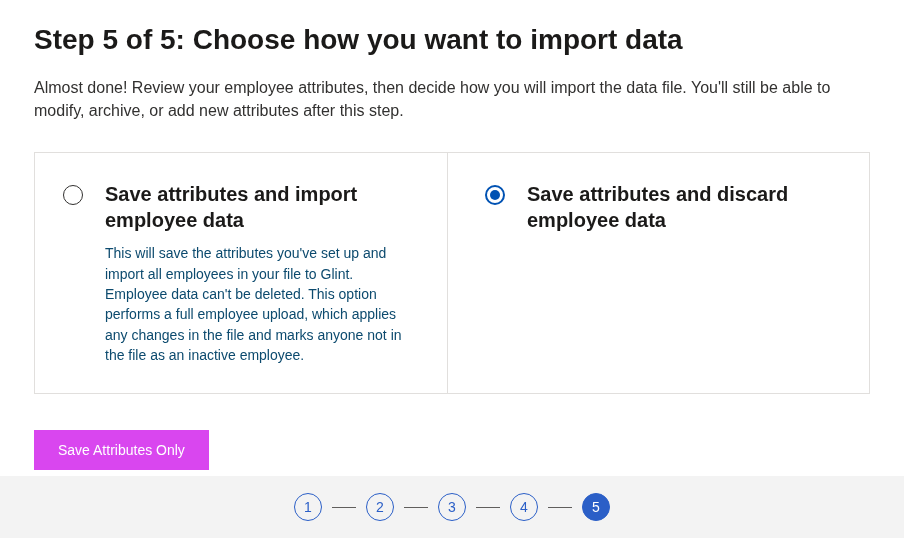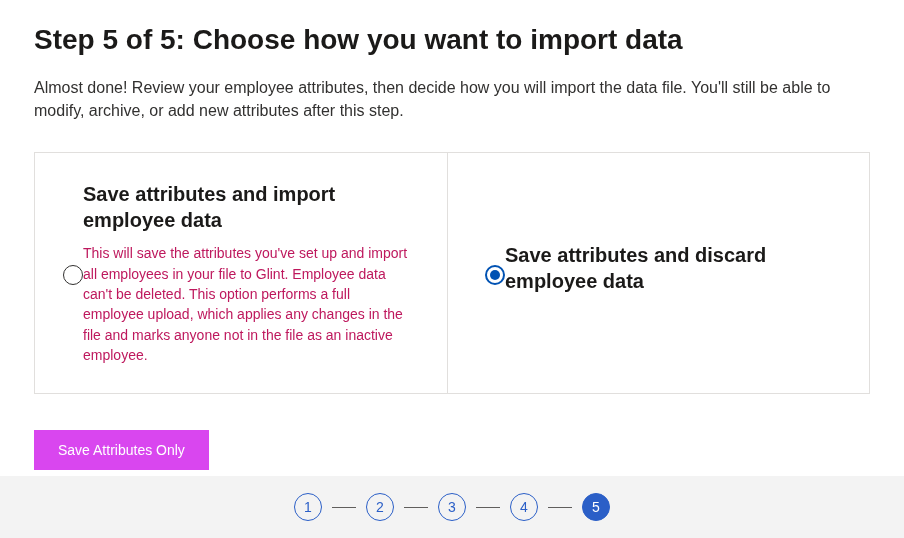--- a/index.html
+++ b/index.html
@@ -33,21 +33,22 @@
       margin-bottom: 30px;
     }
     .options-container {
       display: flex;
       border: 1px solid #e1dfdd;
     }
     .option-card {
       flex: 1;
       padding: 28px 38px 28px 28px;
       display: flex;
-      align-items: center;
+      align-items: flex-start;
+      gap: 22px;
       cursor: pointer;
     }
     .option-card + .option-card {
       border-left: 1px solid #e1dfdd;
       padding-left: 37px;
     }
     .radio-outer {
       flex-shrink: 0;
       width: 20px;
       height: 20px;
@@ -74,21 +75,21 @@
     }
     .option-title {
       font-size: 20px;
       font-weight: 600;
       color: #1b1a19;
       line-height: 1.3;
       margin-bottom: 10px;
     }
     .option-desc {
       font-size: 14px;
-      color: #be185d;
+      color: #0c4a6e;
       line-height: 1.45;
     }
     .actions {
       margin-top: 36px;
     }
     .primary-button {
       background: #d946ef;
       color: #ffffff;
       border: none;
       font-size: 14px;

